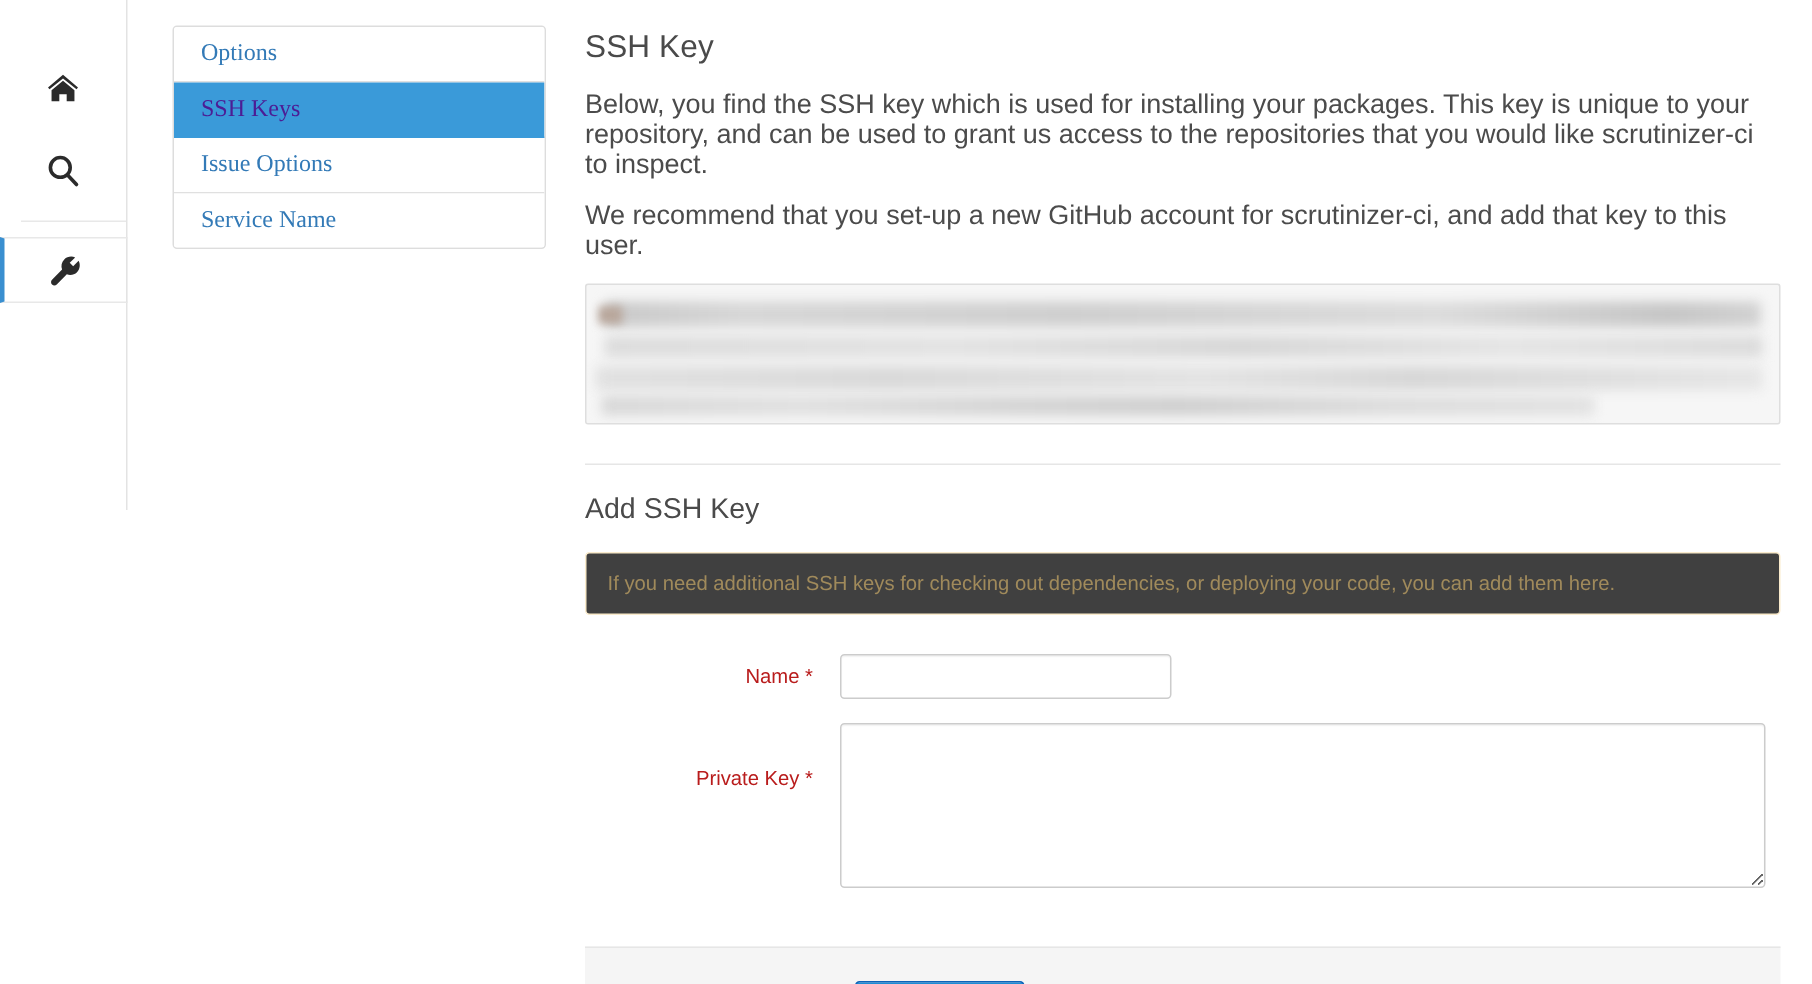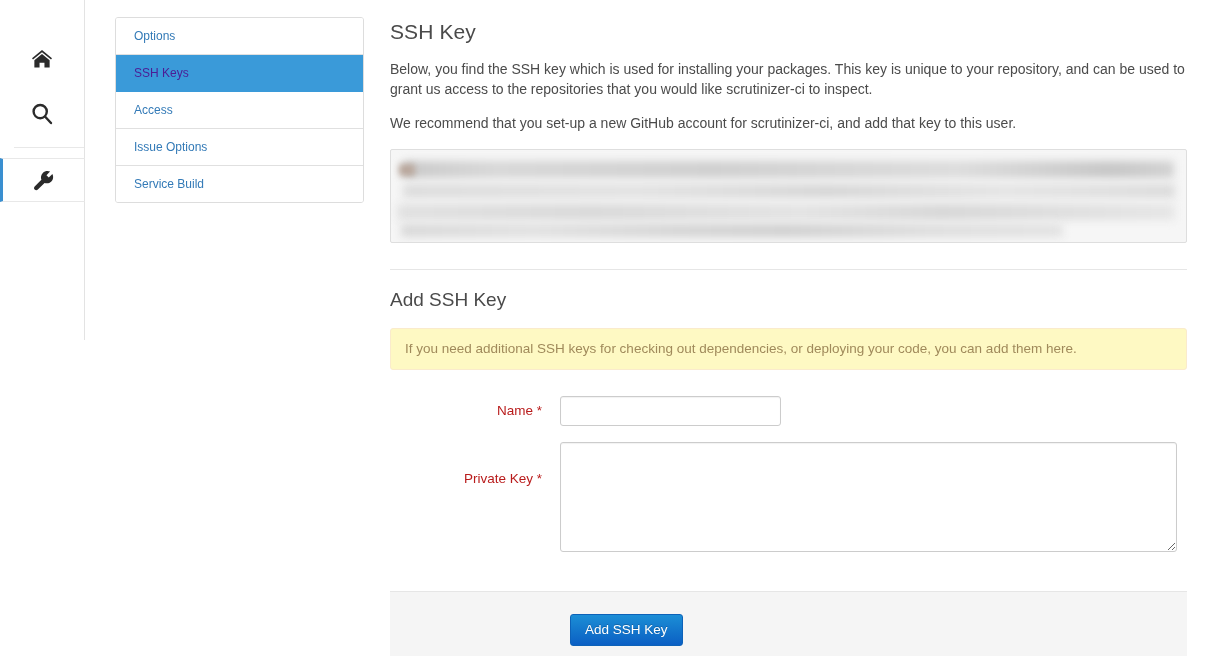--- a/index.html
+++ b/index.html
@@ -49,27 +49,28 @@
     position: absolute; left: 115px; top: 17px;
     width: 249px;
     border: 1px solid #dddddd;
     border-radius: 3px;
     background: #fff;
     overflow: hidden;
   }
   .nav-item {
     display: block;
     padding: 9px 0 9px 18px;
-    font-size: 12px;
+    font-size: 16px;
     line-height: 18px;
     color: #337ab7;
     border-bottom: 1px solid #e0e0e0;
     background: #fff;
     cursor: pointer;
     text-decoration: none;
+    font-family: Liberation Serif, serif;
   }
   .nav-item:last-child { border-bottom: none; }
   .nav-item.active {
     background: #3a9ad9;
     color: #4c1d95;
     border-bottom-color: #3a9ad9;
   }
 
   
   .content {
@@ -79,21 +80,21 @@
   h1.page-title {
     margin: 19px 0 0 0;
     font-size: 21px;
     font-weight: 400;
     line-height: 26px;
     color: #4a4a4a;
     letter-spacing: .1px;
   }
   p.para {
     margin: 14px 0 0 0;
-    font-size: 14px;
+    font-size: 18px;
     line-height: 20px;
     color: #4b4b4b;
   }
   p.para.second { }
 
   
   .key-panel {
     position: relative;
     margin-top: 16px;
     height: 94px;
@@ -126,21 +127,21 @@
     margin: 18px 0 0 0;
     font-size: 19px;
     font-weight: 400;
     line-height: 24px;
     color: #4a4a4a;
   }
 
   .alert {
     margin-top: 16px;
     padding: 11px 14px;
-    background: #fef9c3;
+    background: #404040;
     border: 1px solid #faebcc;
     border-radius: 3px;
     font-size: 13.5px;
     line-height: 18px;
     color: #a08a5b;
   }
 
   
   .form { margin-top: 26px; }
   .form-row { display: flex; align-items: flex-start; }
@@ -233,23 +234,22 @@
         <svg width="23" height="23" viewBox="0 0 24 24" fill="#2b2b2b">
           <path d="M21.3 5.1 L17.5 8.9 L15.1 6.5 L18.9 2.7 C16.4 1.6 13.3 2.1 11.3 4.1 C9.4 6 8.9 8.8 9.8 11.2 L2.8 18.2 C1.9 19.1 1.9 20.6 2.8 21.5 C3.7 22.4 5.2 22.4 6.1 21.5 L13.1 14.5 C15.5 15.4 18.3 14.9 20.2 13 C22.2 11 22.7 7.8 21.3 5.1 Z"></path>
         </svg>
       </span>
     </div>
   </div>
 
   <div class="navlist">
     <a class="nav-item">Options</a>
     <a class="nav-item active">SSH Keys</a>
-    <a class="nav-item">Access</a>
     <a class="nav-item">Issue Options</a>
-    <a class="nav-item">Service Build</a>
+    <a class="nav-item">Service Name</a>
   </div>
 
   <div class="content">
 
     <h1 class="page-title">SSH Key</h1>
 
     <p class="para">Below, you find the SSH key which is used for installing your packages. This key is unique to your repository, and can be used to grant us access to the repositories that you would like scrutinizer-ci to inspect.</p>
     <p class="para second">We recommend that you set-up a new GitHub account for scrutinizer-ci, and add that key to this user.</p>
 
     <div class="key-panel">

